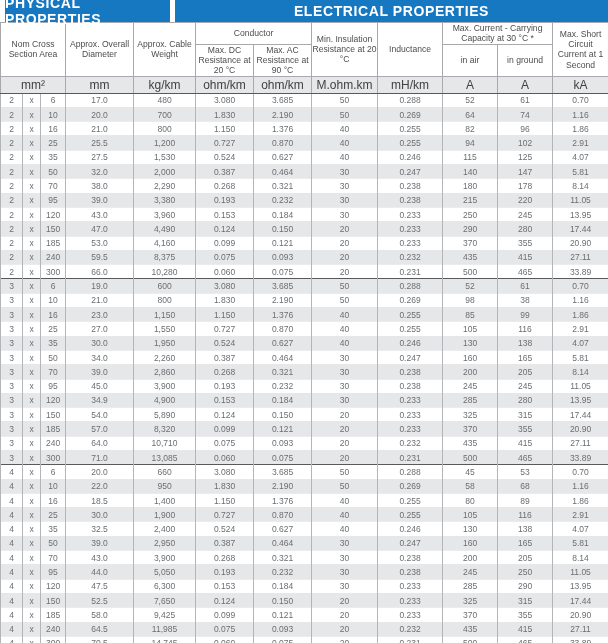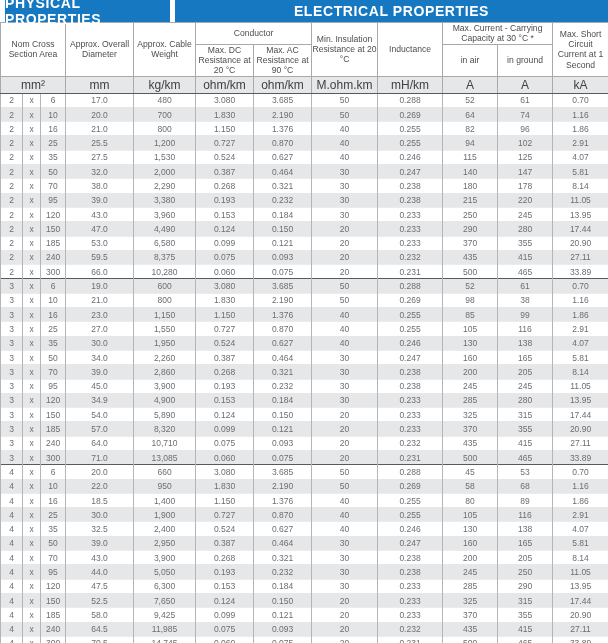--- a/index.html
+++ b/index.html
@@ -241,21 +241,21 @@
         <td>0.233</td>
         <td>290</td>
         <td>280</td>
         <td>17.44</td>
       </tr>
       <tr>
         <td>2</td>
         <td>x</td>
         <td>185</td>
         <td>53.0</td>
-        <td>6,580</td>
+        <td>4,160</td>
         <td>0.099</td>
         <td>0.121</td>
         <td>20</td>
         <td>0.233</td>
         <td>370</td>
         <td>355</td>
         <td>20.90</td>
       </tr>
       <tr class="stripe">
         <td>2</td>

